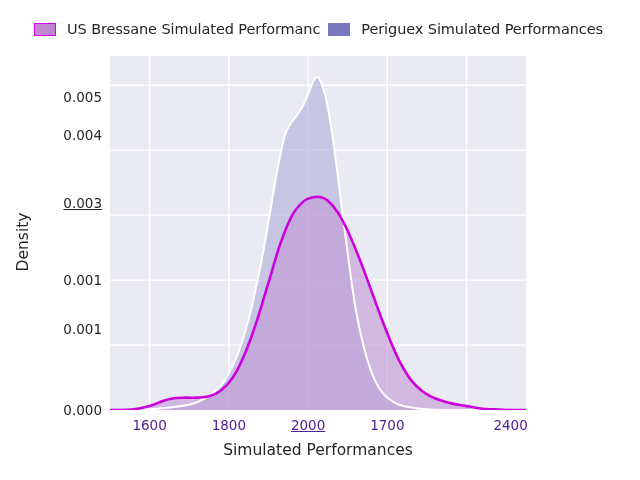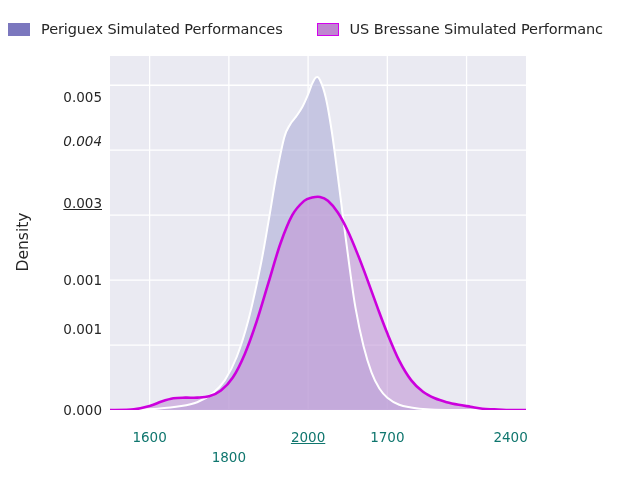--- a/index.html
+++ b/index.html
@@ -88,23 +88,23 @@
   }
   #ytick-wrap {
     position: absolute;
     left: 38px;
     top: 0;
     width: 64px;
     height: 480px;
   }
   .xtick {
     position: absolute;
-    top: 429px;
+    top: 417px;
     font-size: 13.5px;
-    color: #0f766e;
+    color: #4c1d95;
     transform: translateX(-50%);
     white-space: nowrap;
   }
   #xlabel {
     position: absolute;
     left: 110px;
     top: 441px;
     width: 416px;
     text-align: center;
     font-size: 15.5px;
@@ -149,36 +149,37 @@
         <path d="M 0.00 354.00 C 3.96 353.89, 15.85 353.57, 23.77 353.35 C 31.70 353.13, 39.62 353.24, 47.54 352.70 C 55.47 352.16, 64.71 351.19, 71.31 350.10 C 77.92 349.02, 81.88 348.37, 87.16 346.21 C 92.44 344.04, 98.39 340.79, 103.01 337.11 C 107.63 333.43, 110.93 330.18, 114.90 324.12 C 118.86 318.06, 122.82 310.91, 126.78 300.74 C 130.74 290.56, 134.70 278.22, 138.67 263.06 C 142.63 247.91, 147.25 226.04, 150.55 209.80 C 153.85 193.56, 155.83 180.79, 158.48 165.63 C 161.12 150.48, 163.76 132.94, 166.40 118.87 C 169.04 104.79, 172.01 89.64, 174.32 81.19 C 176.63 72.75, 178.29 71.67, 180.27 68.20 C 182.25 64.74, 184.23 63.22, 186.21 60.41 C 188.19 57.59, 190.17 54.99, 192.15 51.31 C 194.13 47.63, 196.44 42.22, 198.10 38.32 C 199.75 34.43, 200.74 30.74, 202.06 27.93 C 203.38 25.12, 204.70 22.08, 206.02 21.43 C 207.34 20.79, 208.33 20.57, 209.98 24.03 C 211.63 27.50, 213.94 33.56, 215.92 42.22 C 217.90 50.88, 219.89 63.01, 221.87 76.00 C 223.85 88.99, 225.83 105.01, 227.81 120.17 C 229.79 135.32, 231.77 151.56, 233.75 166.93 C 235.73 182.30, 237.71 198.11, 239.70 212.40 C 241.68 226.69, 243.33 239.68, 245.64 252.67 C 247.95 265.66, 250.92 279.74, 253.56 290.34 C 256.20 300.95, 258.84 309.29, 261.49 316.33 C 264.13 323.36, 266.77 328.34, 269.41 332.57 C 272.05 336.79, 274.03 338.95, 277.33 341.66 C 280.63 344.37, 285.26 347.18, 289.22 348.80 C 293.18 350.43, 296.48 350.64, 301.10 351.40 C 305.73 352.16, 311.01 352.92, 316.95 353.35 C 322.90 353.78, 328.84 353.89, 336.76 354.00 C 344.69 354.11, 354.59 354.00, 364.50 354.00 C 374.40 354.00, 387.61 354.00, 396.19 354.00 C 404.77 354.00, 412.70 354.00, 416.00 354.00" fill="none" stroke="#ffffff" stroke-width="2.0" stroke-linecap="round" stroke-linejoin="round"></path>
         <path d="M 0.00 354.00 C 3.96 353.89, 17.17 354.00, 23.77 353.35 C 30.37 352.70, 35.00 351.40, 39.62 350.10 C 44.24 348.80, 47.54 346.86, 51.50 345.56 C 55.47 344.26, 59.43 342.96, 63.39 342.31 C 67.35 341.66, 71.31 341.77, 75.28 341.66 C 79.24 341.55, 83.20 341.88, 87.16 341.66 C 91.12 341.44, 95.09 341.55, 99.05 340.36 C 103.01 339.17, 106.97 337.65, 110.93 334.51 C 114.90 331.37, 118.86 327.59, 122.82 321.52 C 126.78 315.46, 130.74 307.45, 134.70 298.14 C 138.67 288.83, 142.63 277.57, 146.59 265.66 C 150.55 253.75, 154.51 239.68, 158.48 226.69 C 162.44 213.70, 166.40 198.98, 170.36 187.72 C 174.32 176.46, 178.29 166.28, 182.25 159.14 C 186.21 151.99, 190.83 147.77, 194.13 144.85 C 197.43 141.92, 199.42 142.25, 202.06 141.60 C 204.70 140.95, 207.34 140.41, 209.98 140.95 C 212.62 141.49, 214.93 142.25, 217.90 144.85 C 220.88 147.45, 224.51 151.56, 227.81 156.54 C 231.11 161.52, 234.41 167.80, 237.71 174.73 C 241.02 181.66, 244.32 189.88, 247.62 198.11 C 250.92 206.34, 254.22 215.21, 257.52 224.09 C 260.83 232.97, 264.13 242.50, 267.43 251.37 C 270.73 260.25, 273.70 268.48, 277.33 277.35 C 280.97 286.23, 285.26 296.84, 289.22 304.63 C 293.18 312.43, 297.14 318.92, 301.10 324.12 C 305.07 329.32, 309.03 332.78, 312.99 335.81 C 316.95 338.84, 320.91 340.58, 324.88 342.31 C 328.84 344.04, 332.80 345.12, 336.76 346.21 C 340.72 347.29, 344.69 348.05, 348.65 348.80 C 352.61 349.56, 356.57 350.10, 360.53 350.75 C 364.50 351.40, 368.46 352.27, 372.42 352.70 C 376.38 353.13, 380.34 353.13, 384.30 353.35 C 388.27 353.57, 390.91 353.89, 396.19 354.00 C 401.47 354.11, 412.70 354.00, 416.00 354.00" fill="none" stroke="#cc00dd" stroke-width="2.6" stroke-linecap="round" stroke-linejoin="round"></path>
       </g>
   </svg>
 
   <div id="ytick-wrap">
       <div class="ytick" style="top: 410px;">0.000</div>
       <div class="ytick" style="top: 329px;">0.001</div>
       <div class="ytick" style="top: 280.092px;">0.001</div>
       <div class="ytick" style="top: 203px; text-decoration: underline;">0.003</div>
-      <div class="ytick" style="top: 141px; font-style: italic;">0.004</div>
+      <div class="ytick" style="top: 135px;">0.004</div>
       <div class="ytick" style="top: 85.2294px; margin-top: 12px;">0.005</div>
     </div>
 
   <div id="xtick-wrap"></div>
 
+  <div id="xlabel">Simulated Performances</div>
   <div id="ylabel">Density</div>
 <div class="xtick" style="left: 149.619px;">1600</div>
-    <div class="xtick" style="left: 228.857px; margin-top: 20px;">1800</div>
+    <div class="xtick" style="left: 228.857px;">1800</div>
     <div class="xtick" style="left: 308.095px; text-decoration: underline;">2000</div>
     <div class="xtick" style="left: 387.333px;">1700</div>
     <div class="xtick" style="left: 466.571px; margin-left: 44px;">2400</div>
   </div>
 
 <div id="legend">
+  <div class="legend-entry e1">
+    <span class="swatch" id="sw1" style="background: rgb(191, 135, 208); border: 1.6px solid rgb(212, 0, 238);"></span>
+    <span class="legend-label">US Bressane Simulated Performanc</span>
+  </div>
   <div class="legend-entry e0">
     <span class="swatch" id="sw0" style="background: rgb(123, 119, 190); border: 1.6px solid rgb(123, 119, 190);"></span>
     <span class="legend-label">Periguex Simulated Performances</span>
   </div>
-  <div class="legend-entry e1">
-    <span class="swatch" id="sw1" style="background: rgb(191, 135, 208); border: 1.6px solid rgb(212, 0, 238);"></span>
-    <span class="legend-label">US Bressane Simulated Performanc</span>
-  </div>
 </div>
 
 </body></html>

